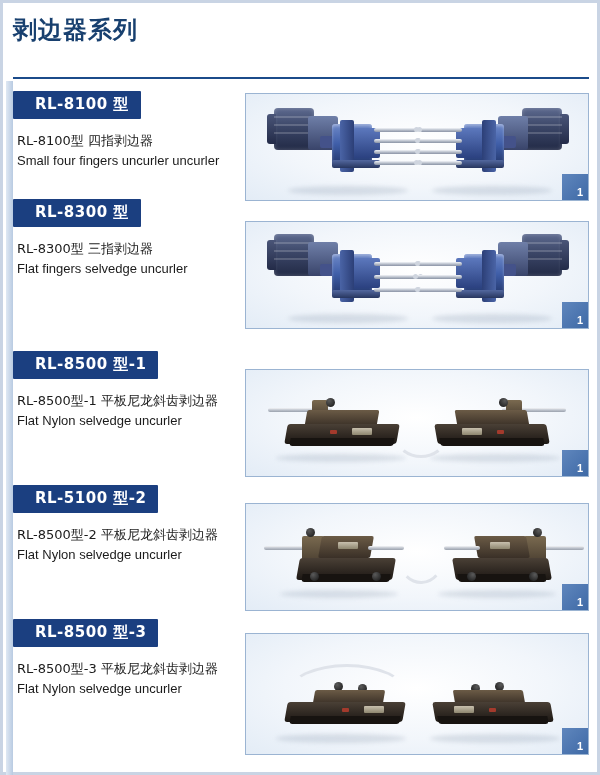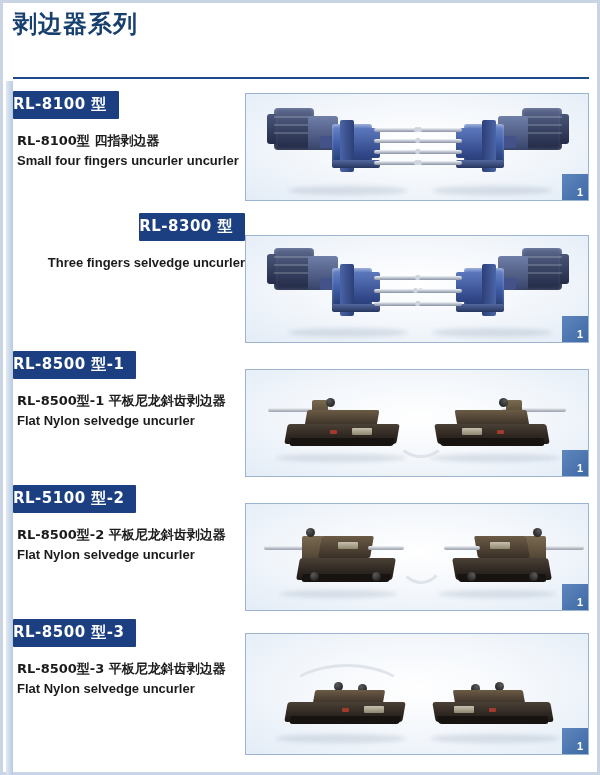--- a/index.html
+++ b/index.html
@@ -18,21 +18,21 @@
     width: 600px;
     height: 775px;
     background: #ffffff;
     box-sizing: border-box;
     border: 3px solid #c9d4e4;
   }
   
   .header {
     position: absolute;
     left: 10px;
-    top: 6px;
+    top: 12px;
     width: 576px;
   }
   .header-cn {
     font-family: "DejaVu Sans", sans-serif;
     font-size: 24px;
     font-weight: bold;
     color: #18406f;
     letter-spacing: 1px;
     line-height: 30px;
   }
@@ -72,29 +72,28 @@
     top: 0;
     width: 232px;
   }
   .model-tag {
     display: inline-block;
     background: #1b3f80;
     color: #ffffff;
     font-family: "DejaVu Sans", sans-serif;
     font-size: 15px;
     font-weight: bold;
-    padding: 4px 12px 5px 0;
+    padding: 4px 12px 5px 22px;
     letter-spacing: 0.5px;
     border-radius: 1px;
     white-space: nowrap;
   }
   .desc {
     margin-top: 12px;
     margin-left: 4px;
-    font-weight: bold;
   }
   .desc-cn {
     font-family: "DejaVu Sans", sans-serif;
     font-size: 13px;
     color: #1b1b1b;
     line-height: 20px;
     white-space: nowrap;
   }
   .desc-en {
     font-size: 13px;
@@ -395,25 +394,26 @@
           <div class="finger-tip" style="left:146px;top:51px;"></div>
           <div class="finger-tip" style="left:144px;top:62px;"></div>
         </div>
       </div>
       <div class="page-num">
         <span>1</span>
       </div>
     </div>
   </div>
 
-  <div class="row" style="top:210px;height:110px;text-align:right;">
+  <div class="row" style="top:196px;height:110px;">
     <div class="row-left">
       <div class="model-tag">RL-8300 型</div>
       <div class="desc">
-        <div class="desc-en">Three fingers selvedge uncurler</div>
+        <div class="desc-cn">RL-8300型 三指剥边器</div>
+        <div class="desc-en">Flat fingers selvedge uncurler</div>
       </div>
     </div>
     <div class="photo" style="top:22px;height:108px;">
       <div class="photo-inner"></div>
       <div class="art">
         <div class="shadow" style="left:42px;top:92px;width:120px;height:9px;"></div>
         <div class="shadow" style="left:186px;top:92px;width:120px;height:9px;"></div>
 
         <div class="unit" style="left:24px;top:4px;">
           <div class="motor" style="left:4px;top:8px;"></div>

